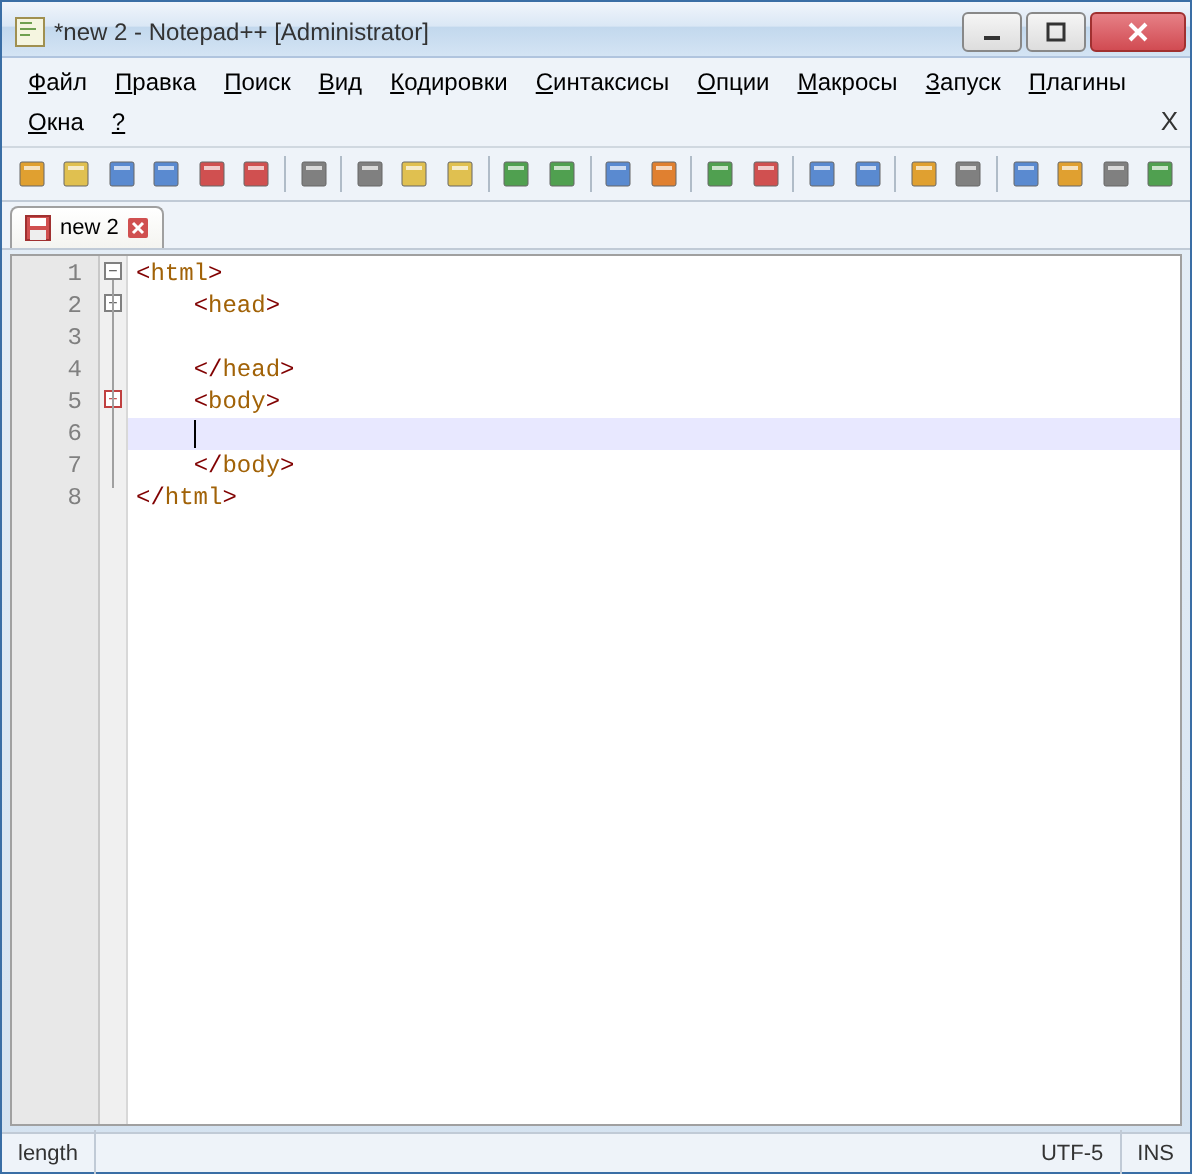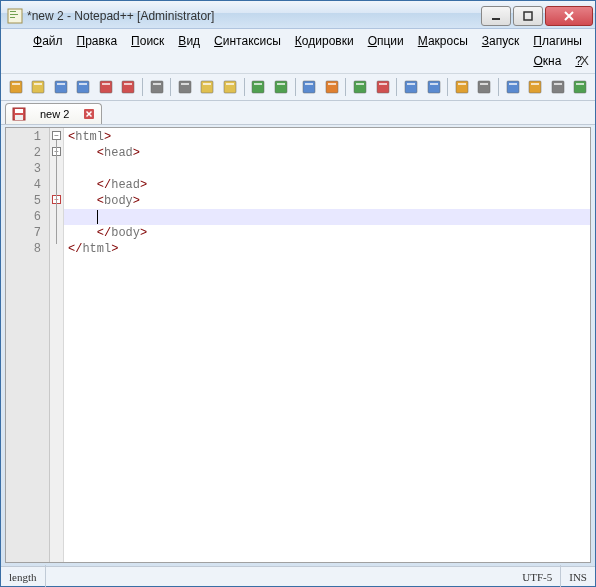--- a/index.html
+++ b/index.html
@@ -4,43 +4,43 @@
 <style>
 * { margin: 0; padding: 0; box-sizing: border-box; }
 body { font-family: Tahoma, Arial, sans-serif; font-size: 11px; background: #555; width: 596px; height: 587px; overflow: hidden; }
 .window { width: 596px; height: 587px; background: linear-gradient(to bottom, #e8f0f8, #d4e2f0); border: 1px solid #3a6ea5; display: flex; flex-direction: column; }
 .titlebar { height: 28px; background: linear-gradient(to bottom, #f0f5fb 0%, #dae7f5 45%, #c2d8ed 46%, #d4e4f4 100%); display: flex; align-items: center; padding: 3px 2px 0 6px; border-bottom: 1px solid #b0c4de; }
 .titlebar-icon { width: 16px; height: 16px; margin-right: 4px; }
 .titlebar-text { flex: 1; font-size: 12px; color: #333; }
 .window-controls { display: flex; gap: 0; }
 .win-btn { width: 30px; height: 20px; border: 1px solid #888; border-radius: 3px; margin-left: 2px; display: flex; align-items: center; justify-content: center; background: linear-gradient(#f5f5f5, #ddd); cursor: pointer; }
 .win-btn.close { background: linear-gradient(#e68086, #d14b52); width: 48px; border-color: #a03030; }
-.menubar { height: 44px; background: #eef3f9; padding: 2px 6px; display: flex; flex-wrap: wrap; align-content: flex-start; position: relative; justify-content: flex-end; }
+.menubar { height: 44px; background: #eef3f9; padding: 2px 6px; display: flex; flex-wrap: wrap; align-content: flex-start; position: relative; }
 .menubar-x { position: absolute; right: 6px; top: 24px; font-size: 13px; color: #333; cursor: pointer; }
 .menu-item { padding: 3px 7px; font-size: 12px; color: #000; cursor: pointer; }
 .menu-item u { text-decoration: underline; }
 .toolbar { height: 28px; background: #eef3f9; border-top: 1px solid #d0d8e0; border-bottom: 1px solid #c0cad6; display: flex; align-items: center; padding: 0 4px; gap: 1px; }
 .tb-btn { width: 22px; height: 22px; border: 1px solid transparent; display: flex; align-items: center; justify-content: center; cursor: pointer; border-radius: 2px; }
 .tb-sep { width: 1px; height: 18px; background: #b0bcc8; margin: 0 2px; }
 .tab-bar { height: 24px; background: #eef3f9; border-bottom: 1px solid #c0cad6; display: flex; align-items: flex-end; padding: 0 4px; }
-.tab { background: linear-gradient(#fff, #f4f4f0); border: 1px solid #a0a0a0; border-bottom: none; border-radius: 4px 4px 0 0; padding: 3px 6px; display: flex; align-items: center; gap: 14px; font-size: 11px; }
+.tab { background: linear-gradient(#fff, #f4f4f0); border: 1px solid #a0a0a0; border-bottom: none; border-radius: 4px 4px 0 0; padding: 3px 6px; display: flex; align-items: center; gap: 4px; font-size: 11px; }
 .tab-icon { width: 14px; height: 14px; }
 .tab-close { width: 12px; height: 12px; display: flex; align-items: center; justify-content: center; cursor: pointer; }
 .editor-area { flex: 1; background: #fff; border: 1px solid #a0a0a0; margin: 2px 4px 3px 4px; display: flex; overflow: hidden; position: relative; }
 .gutter { width: 44px; background: #e8e8e8; border-right: 1px solid #c8c8c8; font-family: 'Courier New', monospace; font-size: 12px; color: #808080; text-align: right; padding: 1px 8px 0 0; line-height: 16px; }
 .fold-col { width: 14px; background: #f0f0f0; border-right: 1px solid #d8d8d8; position: relative; }
 .fold-box { position: absolute; left: 2px; width: 9px; height: 9px; border: 1px solid #808080; background: #fff; font-size: 8px; line-height: 7px; text-align: center; color: #555; cursor: pointer; }
 .fold-line { position: absolute; left: 6px; width: 1px; background: #a0a0a0; }
 .code { flex: 1; font-family: 'Courier New', monospace; font-size: 12px; line-height: 16px; padding: 1px 4px 0 4px; white-space: pre; color: #000; }
-.code .tag { color: #737373; }
+.code .tag { color: #a16207; }
 .code .punc { color: #800000; }
 .line-hl { background: #e8e8ff; display: block; margin: 0 -4px; padding: 0 4px; }
 .caret { display: inline-block; width: 1px; height: 14px; background: #000; vertical-align: text-bottom; }
 .statusbar { height: 20px; background: #eef3f9; border-top: 1px solid #c0cad6; display: flex; align-items: center; font-size: 11px; color: #333; }
-.sb-cell { padding: 12px 8px; border-right: 1px solid #c0cad6; height: 100%; display: flex; align-items: center; font-family: Liberation Serif, serif; }
+.sb-cell { padding: 12px 8px; border-right: 1px solid #c0cad6; height: 100%; display: flex; align-items: center; }
 .sb-spacer { flex: 1; }
 </style>
 </head>
 <body>
 
 <div class="window">
   <div class="titlebar">
     <span class="titlebar-icon">
       <svg width="16" height="16">
           <rect x="1" y="1" width="14" height="14" fill="#f5f5e0" stroke="#a09050"></rect>
@@ -67,22 +67,22 @@
           </svg>
         </div>
     </div>
   </div>
 
   <div class="menubar">
     <span class="menu-item"><u>Ф</u>айл</span>
     <span class="menu-item"><u>П</u>равка</span>
     <span class="menu-item"><u>П</u>оиск</span>
     <span class="menu-item"><u>В</u>ид</span>
+    <span class="menu-item"><u>К</u>одировки</span>
     <span class="menu-item"><u>С</u>интаксисы</span>
-    <span class="menu-item"><u>К</u>одировки</span>
     <span class="menu-item"><u>О</u>пции</span>
     <span class="menu-item"><u>М</u>акросы</span>
     <span class="menu-item"><u>З</u>апуск</span>
     <span class="menu-item"><u>П</u>лагины</span>
     <span class="menu-item"><u>О</u>кна</span>
     <span class="menu-item"><u>?</u></span>
     <span class="menubar-x">X</span>
   </div>
 
   <div class="toolbar" id="toolbar">

